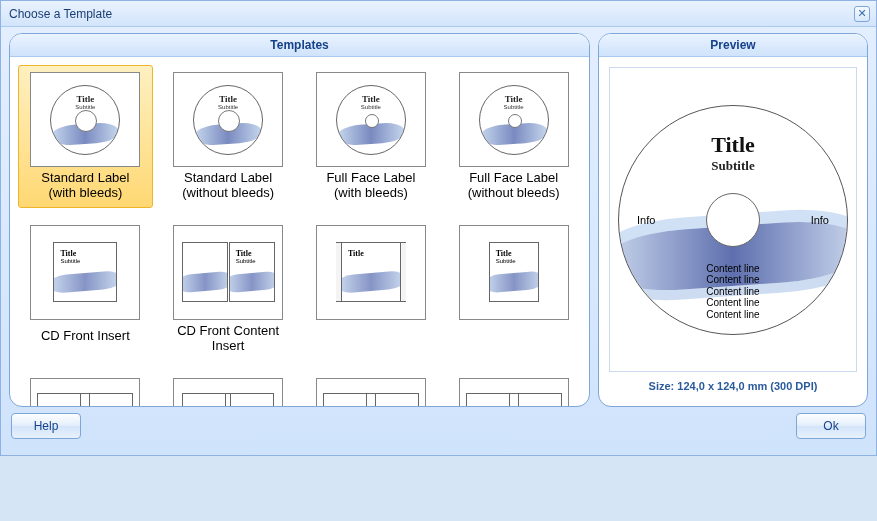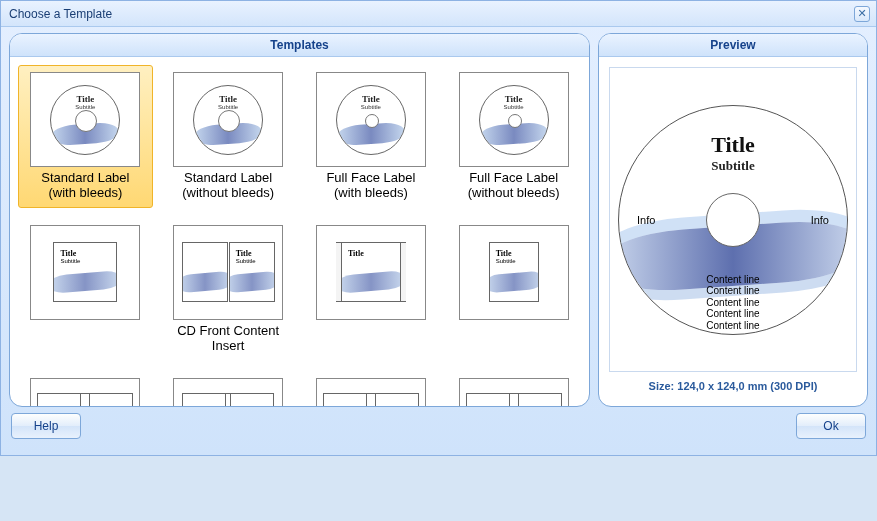--- a/index.html
+++ b/index.html
@@ -198,21 +198,21 @@
     position:absolute; top:26px; left:0; right:0; text-align:center;
     font-family: Georgia, 'Times New Roman', serif; font-weight:bold; font-size:22px; color:#111;
   }
   .big-disc .bd-sub{
     position:absolute; top:52px; left:0; right:0; text-align:center;
     font-family: Georgia, serif; font-size:13px; font-weight:bold; color:#222;
   }
   .big-disc .bd-info-l{ position:absolute; top:108px; left:18px; font-size:11px; color:#000;}
   .big-disc .bd-info-r{ position:absolute; top:108px; right:18px; font-size:11px; color:#000;}
   .big-disc .bd-lines{
-    position:absolute; top:168px; left:0; right:0; text-align:center;
+    position:absolute; top:157px; left:0; right:0; text-align:center;
     font-size:10px; color:#000; line-height:1.15;
   }
   .size-label{
     font-size:11px; color:#2a5a9c; padding:4px 0;font-weight:bold;
   }
   
   .button-row{
     height:42px; display:flex; align-items:center; padding:0 10px 16px 10px; gap:8px;
   }
   .button-row .spacer{ flex:1; }
@@ -284,20 +284,21 @@
                 </div>
                 <div class="label">Full Face Label<br>(without bleeds)</div>
               </div>
               <div class="template-item">
                 <div class="thumb">
                   <div class="insert">
                     <div class="it">Title</div>
                     <div class="is">Subtitle</div>
                   </div>
                 </div>
+                <div class="label">CD Front Insert</div>
               </div>
               <div class="template-item">
                 <div class="thumb">
                   <div class="insert-double">
                     <div class="insert"></div>
                     <div class="insert">
                       <div class="it">Title</div>
                       <div class="is">Subtitle</div>
                     </div>
                   </div>

